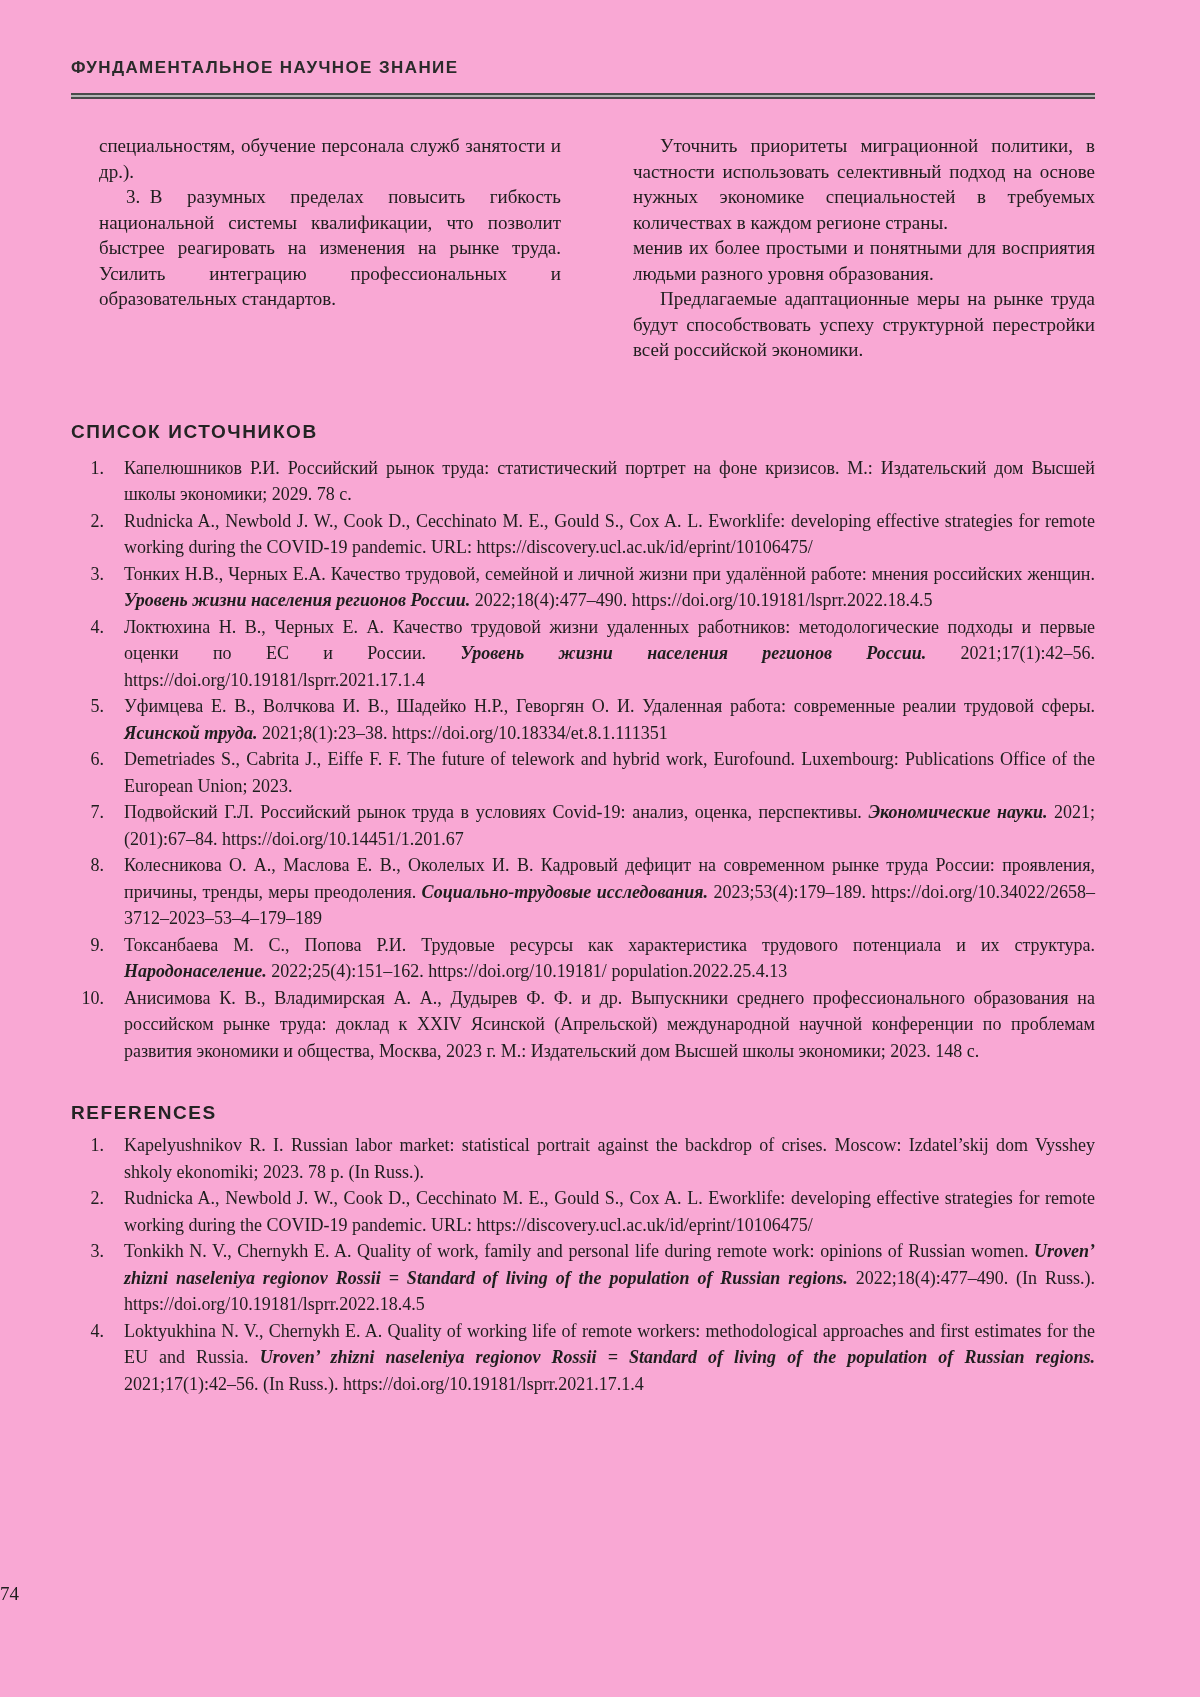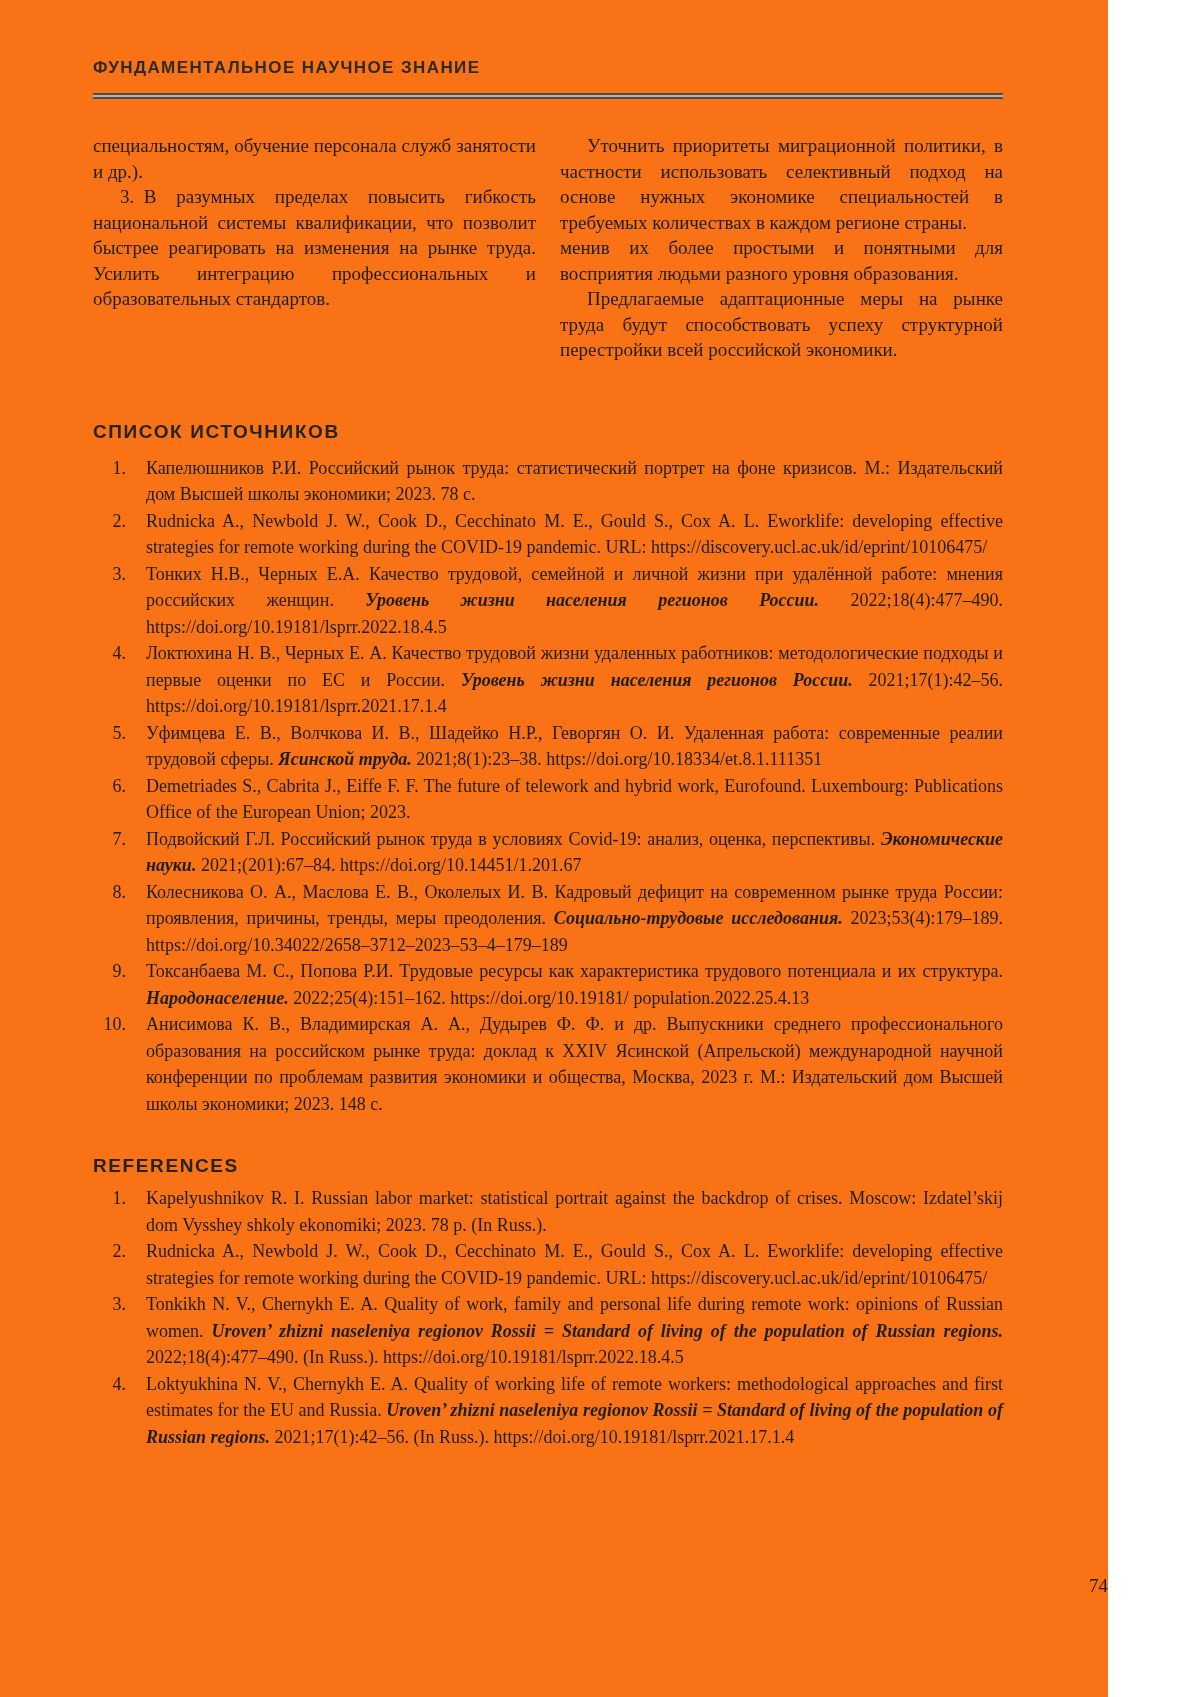--- a/index.html
+++ b/index.html
@@ -1,22 +1,22 @@
 <!DOCTYPE html>
 <html lang="ru"><head>
 <meta charset="utf-8">
 <style>
   html, body { margin: 0; padding: 0; background: #ffffff; }
   .page {
     position: relative;
-    width: 1108px;
+    width: 1200px;
     height: 1697px;
     box-sizing: border-box;
-    padding: 58px 105px 0 93px;
-    background: #f97316;
+    padding: 58px 105px 0 71px;
+    background: #f9a8d4;
     color: #1e1e1e;
     font-family: "Liberation Serif", serif;
     overflow: hidden;
   }
   .running-head {
     font-family: "Liberation Sans", sans-serif;
     font-weight: 700;
     font-size: 17px;
     letter-spacing: 1.4px;
     color: #2b2b2b;
@@ -24,21 +24,22 @@
   .header-rule {
     margin-top: 15px;
     height: 2px;
     background: #b5b5b5;
     border-top: 2px solid #4a4a4a;
     border-bottom: 2px solid #4a4a4a;
   }
   .two-col {
     margin-top: 34px;
     display: flex;
-    gap: 24px;
+    gap: 72px;
+    margin-left: 28px;
   }
   .col {
     width: 468px;
     font-size: 19px;
     line-height: 25.5px;
     text-align: justify;
   }
   .para { margin: 0; }
   .para.indent { text-indent: 27px; }
   .section-heading {
@@ -62,22 +63,22 @@
     flex: 0 0 53px;
     box-sizing: border-box;
     text-align: right;
     padding-right: 20px;
   }
   .ref-text { flex: 1; text-align: justify; }
   .it { font-style: italic; font-weight: bold; }
   .page-number {
     position: absolute;
     left: 0; right: 0;
-    bottom: 100px;
-    text-align: right;
+    bottom: 92px;
+    text-align: left;
     font-size: 19px;
     color: #1e1e1e;
   }
 </style>
 </head>
 <body>
 
 <div class="page">
   <header>
     <div class="running-head">ФУНДАМЕНТАЛЬНОЕ НАУЧНОЕ ЗНАНИЕ</div>
@@ -94,21 +95,21 @@
           <p class="para indent">Уточнить приоритеты миграционной политики, в частности использовать селективный подход на основе нужных экономике специальностей в требуемых количествах в каждом регионе страны.</p>
           <p class="para">менив их более простыми и понятными для восприятия людьми разного уровня образования.</p>
           <p class="para indent">Предлагаемые адаптационные меры на рынке труда будут способствовать успеху структурной перестройки всей российской экономики.</p>
         </div>
     </section>
 
     <h2 class="section-heading">СПИСОК ИСТОЧНИКОВ</h2>
     <ol class="ref-list" id="sources-list">
         <li>
           <span class="ref-num">1.</span>
-          <div class="ref-text"><span>Капелюшников Р.И. Российский рынок труда: статистический портрет на фоне кризисов. М.: Издательский дом Высшей школы экономики; 2023. 78 с.</span></div>
+          <div class="ref-text"><span>Капелюшников Р.И. Российский рынок труда: статистический портрет на фоне кризисов. М.: Издательский дом Высшей школы экономики; 2029. 78 с.</span></div>
         </li>
         <li>
           <span class="ref-num">2.</span>
           <div class="ref-text"><span>Rudnicka A., Newbold J. W., Cook D., Cecchinato M. E., Gould S., Cox A. L. Eworklife: developing effective strategies for remote working during the COVID-19 pandemic. URL: https://discovery.ucl.ac.uk/id/eprint/10106475/</span></div>
         </li>
         <li>
           <span class="ref-num">3.</span>
           <div class="ref-text"><span>Тонких Н.В., Черных Е.А. Качество трудовой, семейной и личной жизни при удалённой работе: мнения российских женщин. </span><span class="it">Уровень жизни населения регионов России.</span><span> 2022;18(4):477–490. https://doi.org/10.19181/lsprr.2022.18.4.5</span></div>
         </li>
         <li>

